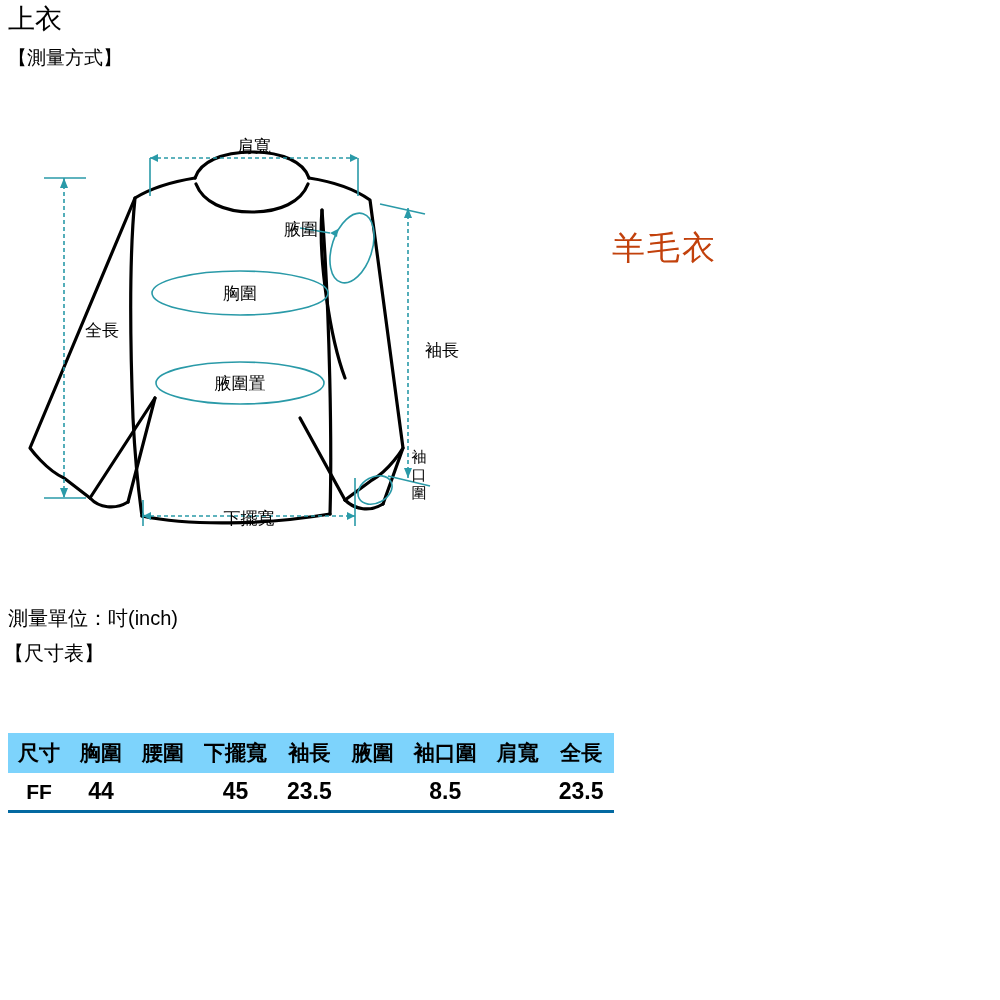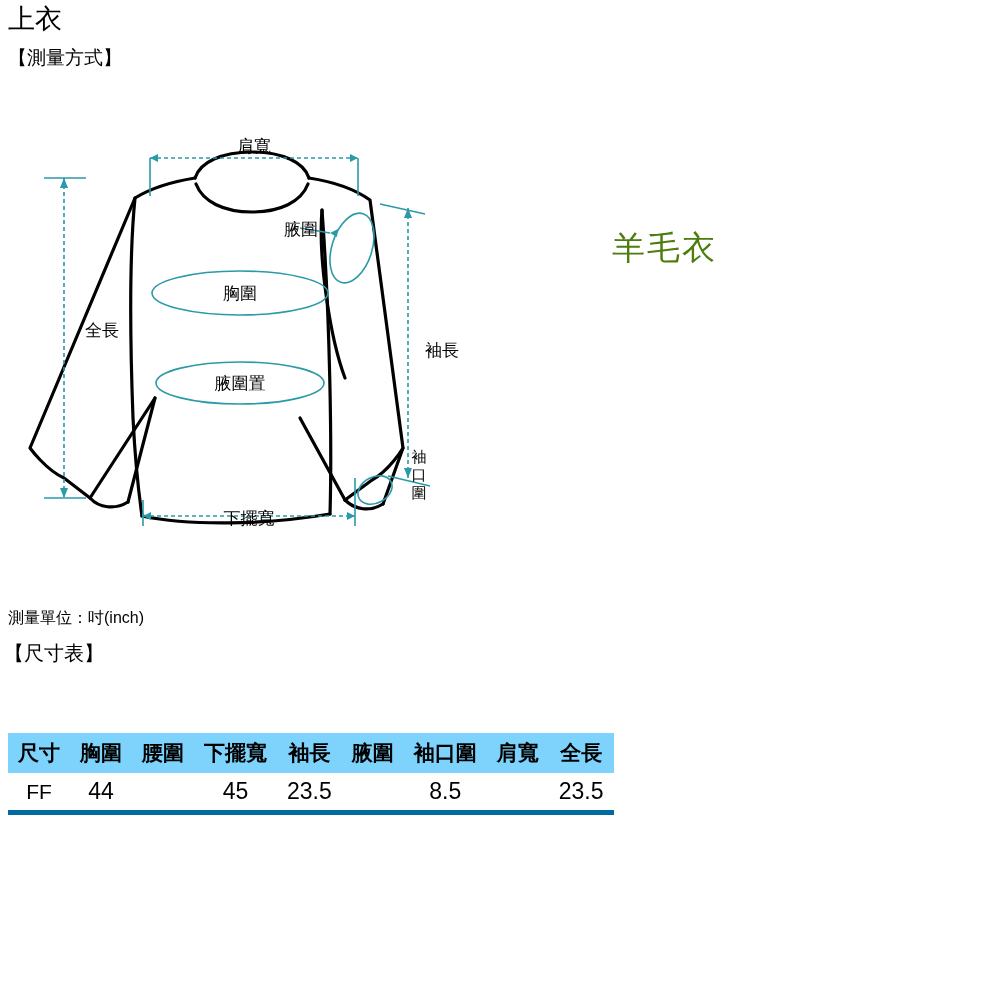--- a/index.html
+++ b/index.html
@@ -41,29 +41,29 @@
     left: 0px;
     top: 118px;
     width: 560px;
     height: 430px;
   }
   .brand-label {
     position: absolute;
     left: 612px;
     top: 226px;
     font-size: 33px;
-    color: #4d7c0f;
+    color: #c2410c;
     font-family: "Liberation Serif", serif;
     letter-spacing: 2px;
   }
   .unit-line {
     position: absolute;
     left: 8px;
     top: 604px;
-    font-size: 16px;
+    font-size: 20px;
     line-height: 28px;
   }
   .table-header-label {
     position: absolute;
     left: 4px;
     top: 639px;
     font-size: 20px;
     line-height: 28px;
   }
   .note-line {
@@ -93,21 +93,22 @@
     padding: 5px 10px;
     text-align: center;
     border: none;
     white-space: nowrap;
     font-size: 23px;
   }
   table.size-table tr.data-row td:first-child {
     font-size: 21px;
   }
   table.size-table tr.data-row {
-    border-bottom: 5px solid #0369a1;
+    border-bottom: 3px solid #0369a1;
+    font-weight: bold;
   }
   svg text {
     font-family: "Liberation Sans", sans-serif;
   }
 </style>
 </head>
 <body>
 
 <div class="page">
 

